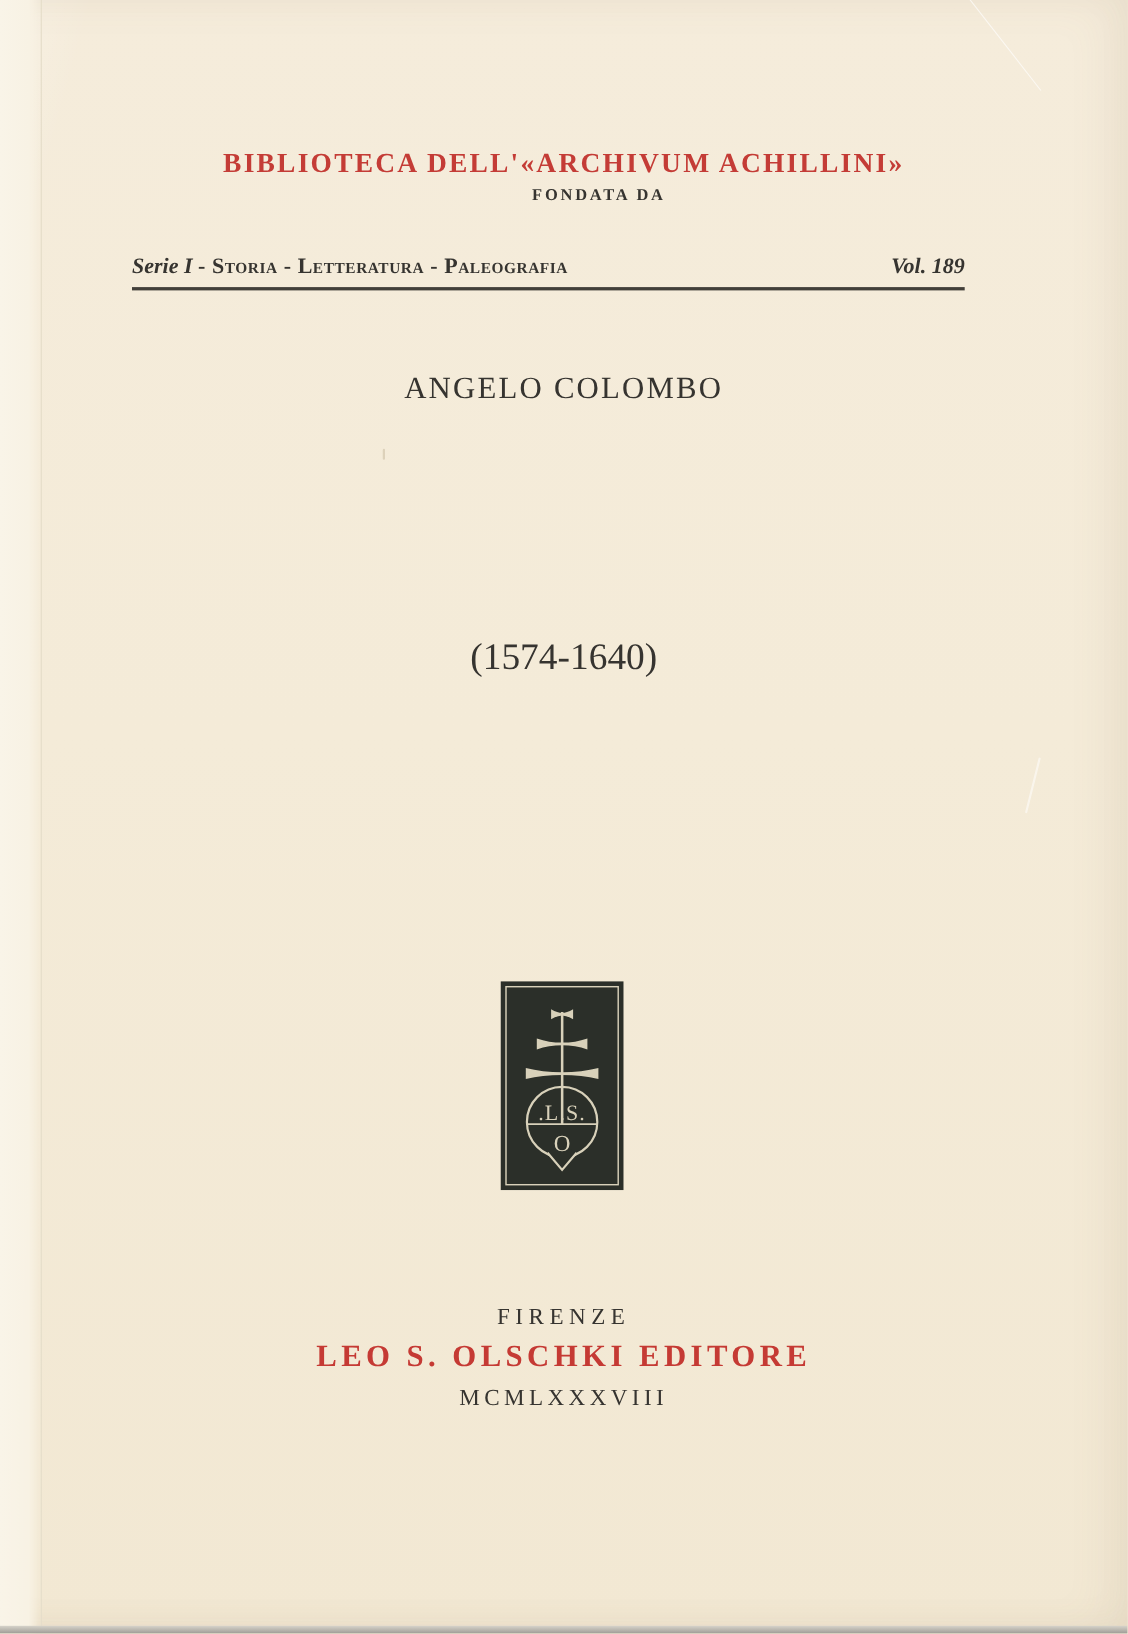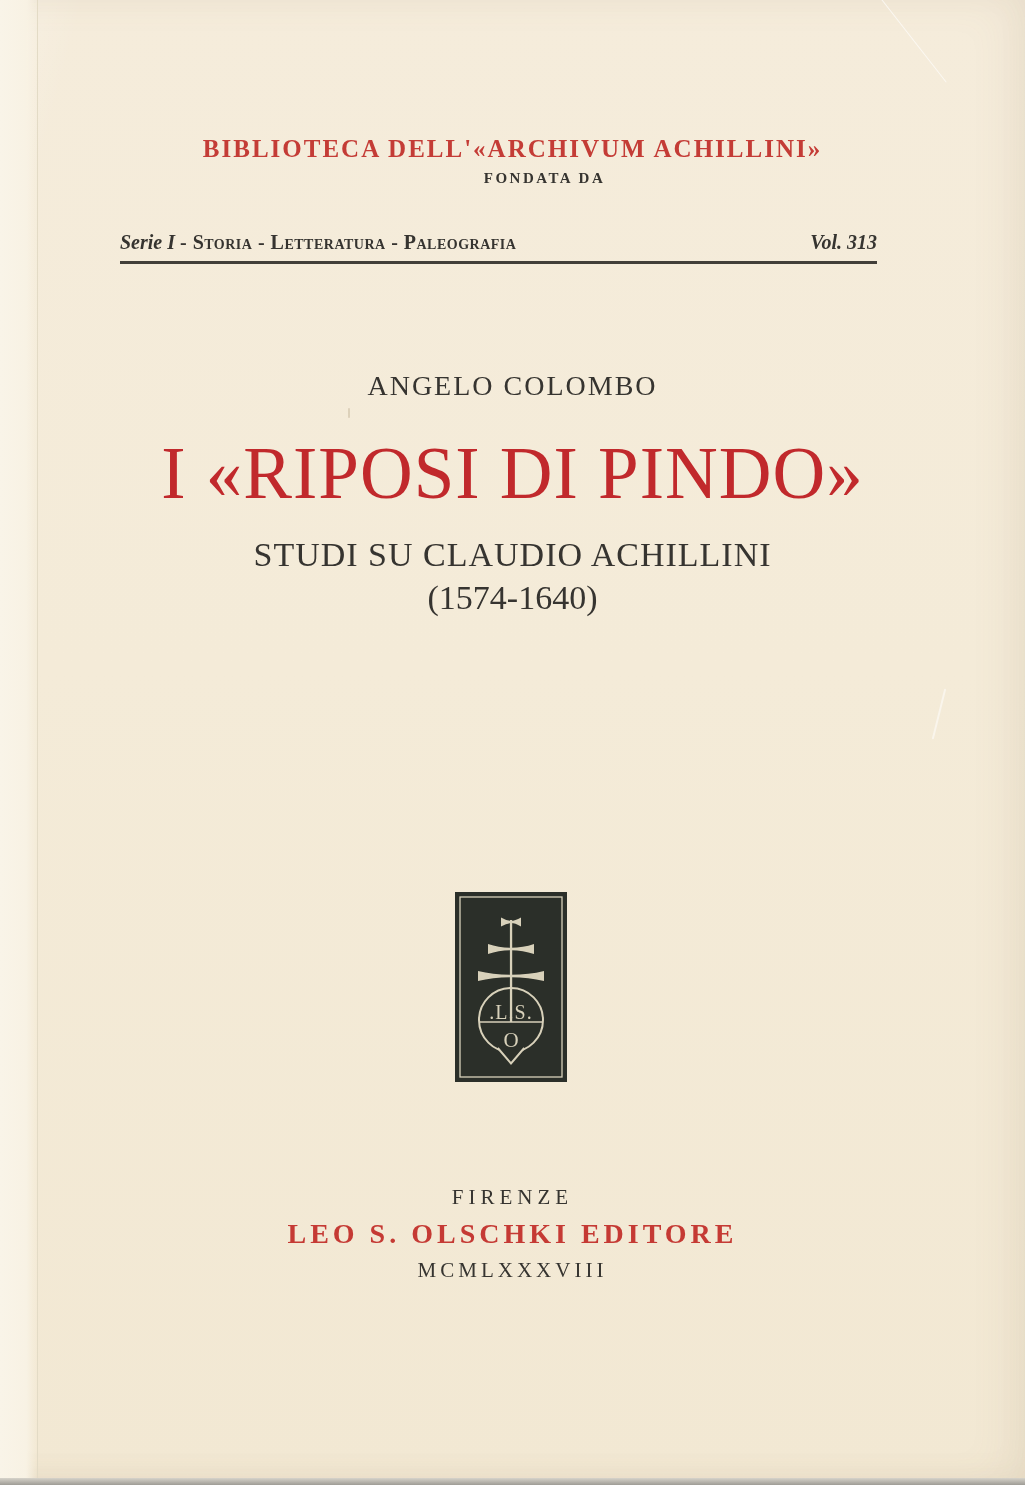--- a/index.html
+++ b/index.html
@@ -47,21 +47,21 @@
   .founded{top:171px;font-size:15px;font-weight:700;letter-spacing:2.5px;color:var(--ink);padding-left:32px;}
   .founder{top:194px;font-size:27px;font-weight:400;letter-spacing:4px;color:var(--ink);}
   .series-row{
     position:absolute;top:232px;left:120px;width:757px;
     display:flex;justify-content:space-between;align-items:baseline;
     color:var(--ink);font-size:20px;font-weight:700;line-height:1;white-space:nowrap;
   }
   .it{font-style:italic;}
   .sc{font-variant:small-caps;letter-spacing:.5px;}
   .rule{position:absolute;top:261px;left:120px;width:757px;height:3px;background:var(--rule);}
-  .author{top:340px;font-size:28px;letter-spacing:2px;color:var(--ink);margin-top:32px;}
+  .author{top:340px;font-size:28px;letter-spacing:2px;color:var(--ink);}
   .title{top:437px;font-size:73px;font-weight:400;letter-spacing:1px;color:var(--red-title);margin:0;}
   .subtitle{top:538px;font-size:34px;letter-spacing:1px;color:var(--ink);}
   .years{top:581px;font-size:34px;color:var(--ink);}
   .device{position:absolute;top:892px;left:455px;width:112px;height:190px;}
   .device svg{display:block;width:112px;height:190px;}
   .city{top:1187px;font-size:21px;letter-spacing:5px;color:var(--ink);}
   .publisher{top:1220px;font-size:28px;font-weight:700;letter-spacing:4px;color:var(--red-publisher);}
   .roman-year{top:1260px;font-size:21px;letter-spacing:4px;color:var(--ink);}
 </style>
 </head>
@@ -76,30 +76,28 @@
 
   <div class="ctext series-title">BIBLIOTECA DELL'«ARCHIVUM ACHILLINI»</div>
 
   <div class="ctext founded">FONDATA DA</div>
 
 
   <div class="series-row">
     <div>
       <span class="it">Serie I </span><span class="sc">- Storia - Letteratura - Paleografia</span>
     </div>
-    <div class="it">Vol. 313</div>
+    <div class="it">Vol. 189</div>
   </div>
 
   <div class="rule"></div>
 
   <div class="ctext author">ANGELO COLOMBO</div>
 
-  <h1 class="ctext title">I «RIPOSI DI PINDO»</h1>
 
-  <div class="ctext subtitle">STUDI SU CLAUDIO ACHILLINI</div>
 
   <div class="ctext years">(1574-1640)</div>
 
   <div class="device">
     <svg viewBox="0 0 112 190" xmlns="http://www.w3.org/2000/svg">
       <rect x="0" y="0" width="112" height="190" fill="var(--device-bg)"></rect>
       <rect x="5" y="5" width="102" height="180" fill="none" stroke="var(--device-line)" stroke-width="1.3"></rect>
 
       <rect x="54.9" y="28" width="2.3" height="102" fill="var(--device-line)"></rect>
       <path d="M 46,25.5 Q 52,28.9 56,28.9 Q 60,28.9 66,25.5 L 66,34.5 Q 60,31.1 56,31.1 Q 52,31.1 46,34.5 Z" fill="var(--device-line)"></path>

